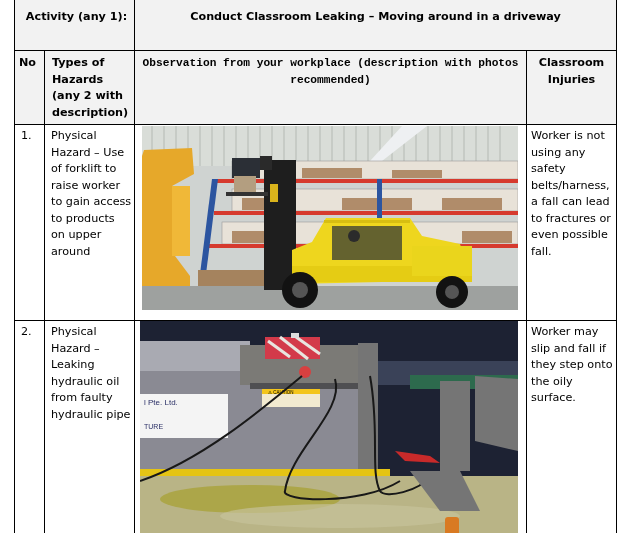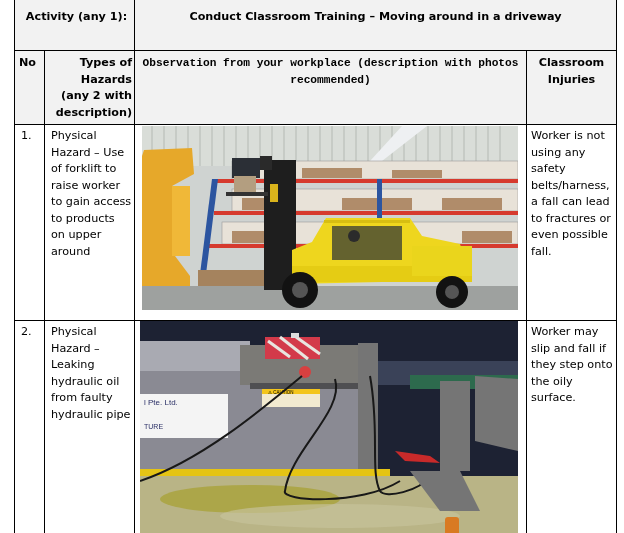--- a/index.html
+++ b/index.html
@@ -7,21 +7,21 @@
          font-family:"DejaVu Sans", sans-serif; color:#000; }
   table.doc { position:absolute; left:14px; top:-1px; border-collapse:collapse;
               table-layout:fixed; width:602px; }
   table.doc td { border:1.5px solid #000; vertical-align:top; padding:0; font-size:11.2px; line-height:16.5px; }
   td.hdr { background:#f2f2f2; font-weight:bold; font-size:12px; line-height:16px; }
   .act-row td { height:41px; }
   .act-label { padding:9px 4px 0 8px !important; text-align:center; }
   .act-title { text-align:center; padding-top:9px !important; }
   .col-hdr td { height:69px;margin-top:30px; }
   .c-no { padding:4px 0 0 4px !important; }
-  .c-types { padding:4px 2px 0 7px !important;text-align:right; }
+  .c-types { padding:4px 2px 0 7px !important; }
   .c-obs { text-align:center; padding:4px 2px 0 2px !important;font-family:Liberation Mono, monospace; }
   .c-inj { text-align:center; padding:4px 2px 0 2px !important; }
   .r1 td { height:192px; }
   .r2 td { height:218px; }
   .num { padding:3px 0 0 6px !important; }
   .haz { padding:3px 2px 0 6px !important; }
   .inj { padding:3px 2px 0 4px !important; }
   .photo-cell { padding:1px 6px 0 7px !important; }
   .photo { width:376px; position:relative; overflow:hidden; }
   .photo svg { display:block; }
@@ -32,21 +32,21 @@
 <table class="doc">
   <colgroup>
     <col style="width:30px">
     <col style="width:90px">
     <col style="width:392px">
     <col style="width:90px">
   </colgroup>
   <tbody>
       <tr class="act-row">
     <td class="hdr act-label" colspan="2">Activity (any 1):</td>
-    <td class="hdr act-title" colspan="2">Conduct Classroom Training – Moving around in a driveway</td>
+    <td class="hdr act-title" colspan="2">Conduct Classroom Leaking – Moving around in a driveway</td>
   </tr>
   <tr class="col-hdr">
     <td class="hdr c-no">No</td>
     <td class="hdr c-types">Types of Hazards (any 2 with description)</td>
     <td class="hdr c-obs">Observation from your workplace (description with photos recommended)</td>
     <td class="hdr c-inj">Classroom Injuries</td>
   </tr>
   <tr class="r1">
     <td class="num">1.</td>
     <td class="haz">Physical Hazard – Use of forklift to raise worker to gain access to products on upper around</td>

